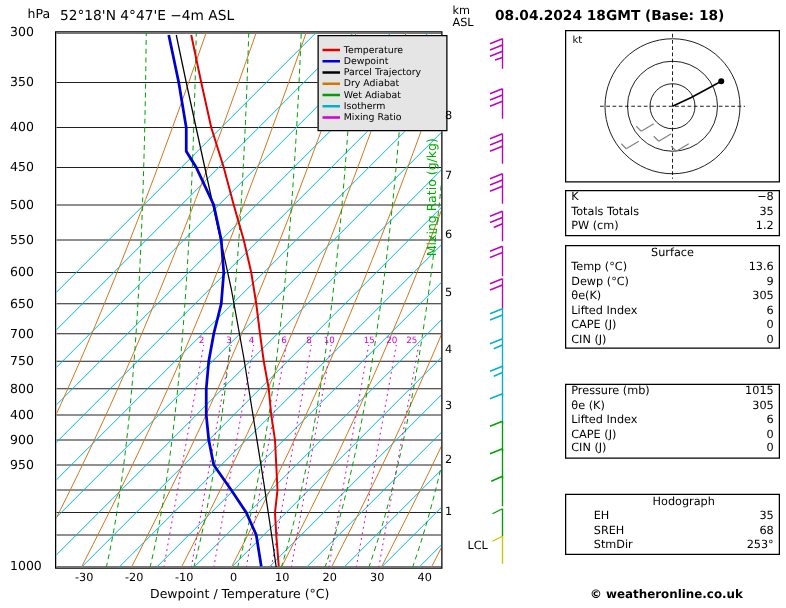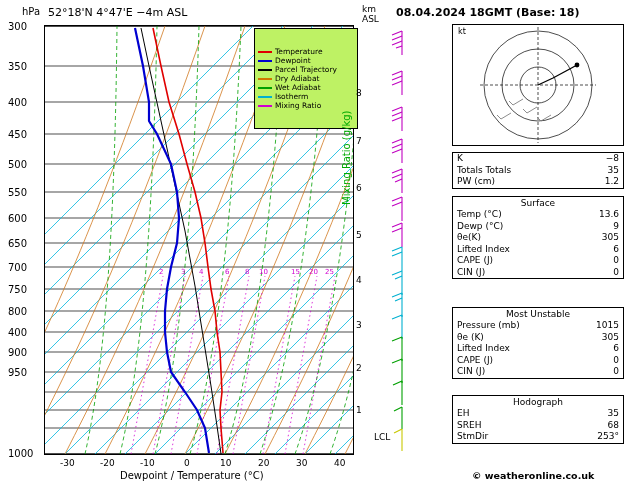--- a/index.html
+++ b/index.html
@@ -24,37 +24,37 @@
   #xaxis-title{left:120px;top:470px;font-size:10px;}
   
   .kmlab{position:absolute;left:356px;width:26px;font-size:9px;}
   #lcl-label{position:absolute;left:374px;font-size:9px;}
   
   #mix-label{
     position:absolute;left:341px;top:205px;font-size:10px;color:#0a0;
     transform:rotate(-90deg);transform-origin:left top;white-space:nowrap;
   }
   
-  #legend{position:absolute;left:254px;top:28px;width:96px;background:#bef264;border:1px solid #000;padding:18px 3px;font-size:7.5px;line-height:9px;}
+  #legend{position:absolute;left:254px;top:28px;width:96px;background:#e5e5e5;border:1px solid #000;padding:6px 3px;font-size:7.5px;line-height:9px;}
   #legend div{white-space:nowrap;}
   #legend span.sw{display:inline-block;width:14px;height:2px;vertical-align:middle;margin-right:3px;}
   
   #barbs{left:388px;top:25px;width:28px;height:430px;}
   
   #hodo{left:452px;top:24px;width:172px;height:122px;border:1px solid #000;box-sizing:border-box;background:#fff;}
   #kt{position:absolute;left:458px;top:27px;font-size:8px;}
   
   .tbl{position:absolute;left:452px;width:172px;border:1px solid #000;box-sizing:border-box;background:#fff;font-size:9px;}
   .row{display:flex;justify-content:space-between;padding:0 4px;line-height:11.5px;}
   .sect{text-align:center;line-height:12px;border-top:1px solid #000;}
   .sect.first{border-top:none;}
   #tbl1{top:152px;}
   #tbl2{top:196px;}
   #tbl3{top:307px;}
-  #tbl4{top:395px;}
+  #tbl4{top:395px;padding-left:18px;}
   #copyright{position:absolute;left:472px;top:470px;font-size:9.5px;font-weight:bold;}
 </style>
 </head>
 <body>
 
 <div class="abs" id="hpa-label">hPa</div>
 <div class="abs" id="title-left">52°18'N 4°47'E  −4m ASL</div>
 <div class="abs" id="title-right">08.04.2024 18GMT (Base: 18)</div>
 <div class="abs" id="km-label">km</div>
 <div class="abs" id="asl-label">ASL</div>
@@ -372,21 +372,20 @@
     <span>CAPE (J)</span>
     <span>0</span>
   </div>
   <div class="row">
     <span>CIN (J)</span>
     <span>0</span>
   </div>
 </div>
 
 <div class="tbl" id="tbl3">
-  <div class="sect first">Most Unstable</div>
   <div class="row">
     <span>Pressure (mb)</span>
     <span>1015</span>
   </div>
   <div class="row">
     <span>θe (K)</span>
     <span>305</span>
   </div>
   <div class="row">
     <span>Lifted Index</span>

